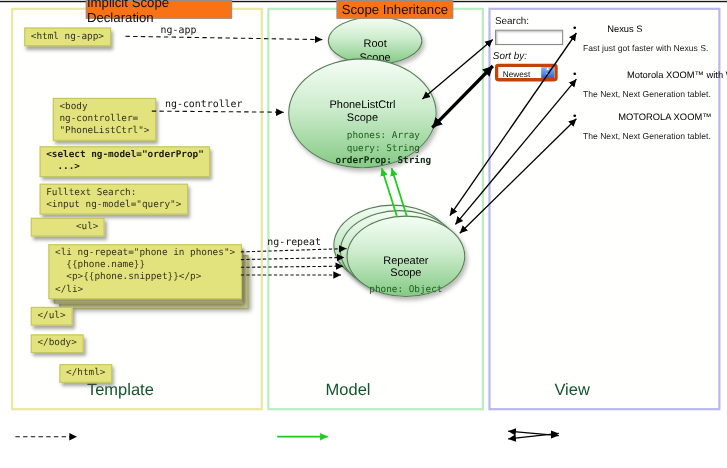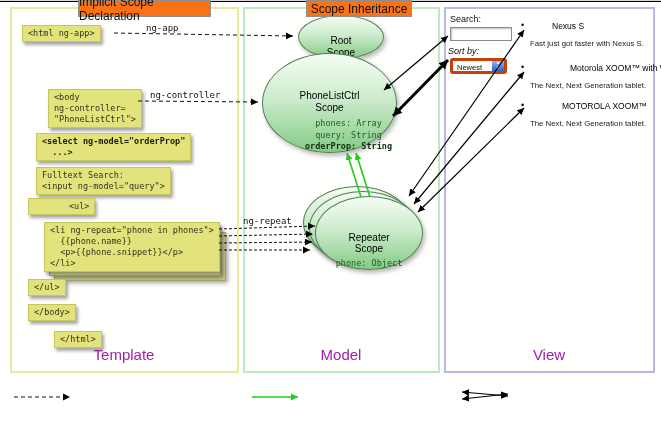--- a/index.html
+++ b/index.html
@@ -3,21 +3,21 @@
 <meta charset="utf-8">
 <style>
   * { margin:0; padding:0; box-sizing:border-box; }
   body { font-family:"Liberation Sans", sans-serif; background:#fff; }
   .canvas { position:relative; width:661px; height:425px; background:#fff; overflow:hidden; }
 
   .panel { position:absolute; background:#fffffe; }
   .panel.template { border:2px solid #ece79e; }
   .panel.model    { border:2px solid #b9ecc2; }
   .panel.view     { border:2px solid #b7b7ea; }
-  .panel-label { position:absolute; font-size:15px; color:#a21caf; text-align:center; width:90px; }
+  .panel-label { position:absolute; font-size:15px; color:#14532d; width:90px; }
 
   .codebox { position:absolute; background:#e3e37d; border:1px solid #c6c65e; color:#33331a;
              font-family:"DejaVu Sans Mono", monospace; font-size:8.5px; line-height:1.3;
              padding:2px 5px; white-space:pre; box-shadow:2px 3px 3px rgba(80,80,80,.5); z-index:2; }
   .codebox.bold { font-weight:bold; color:#1c1c08; }
   .stack-layer { position:absolute; background:#c9c98c; border:1px solid #a8a868; z-index:1;
                  box-shadow:2px 2px 4px rgba(0,0,0,.35); }
 
   .ellipse { position:absolute; border-radius:50%; border:1px solid #567d56; z-index:2;
              background:linear-gradient(180deg,#f4fdf4 0%,#cdeccd 45%,#85ca85 100%);

